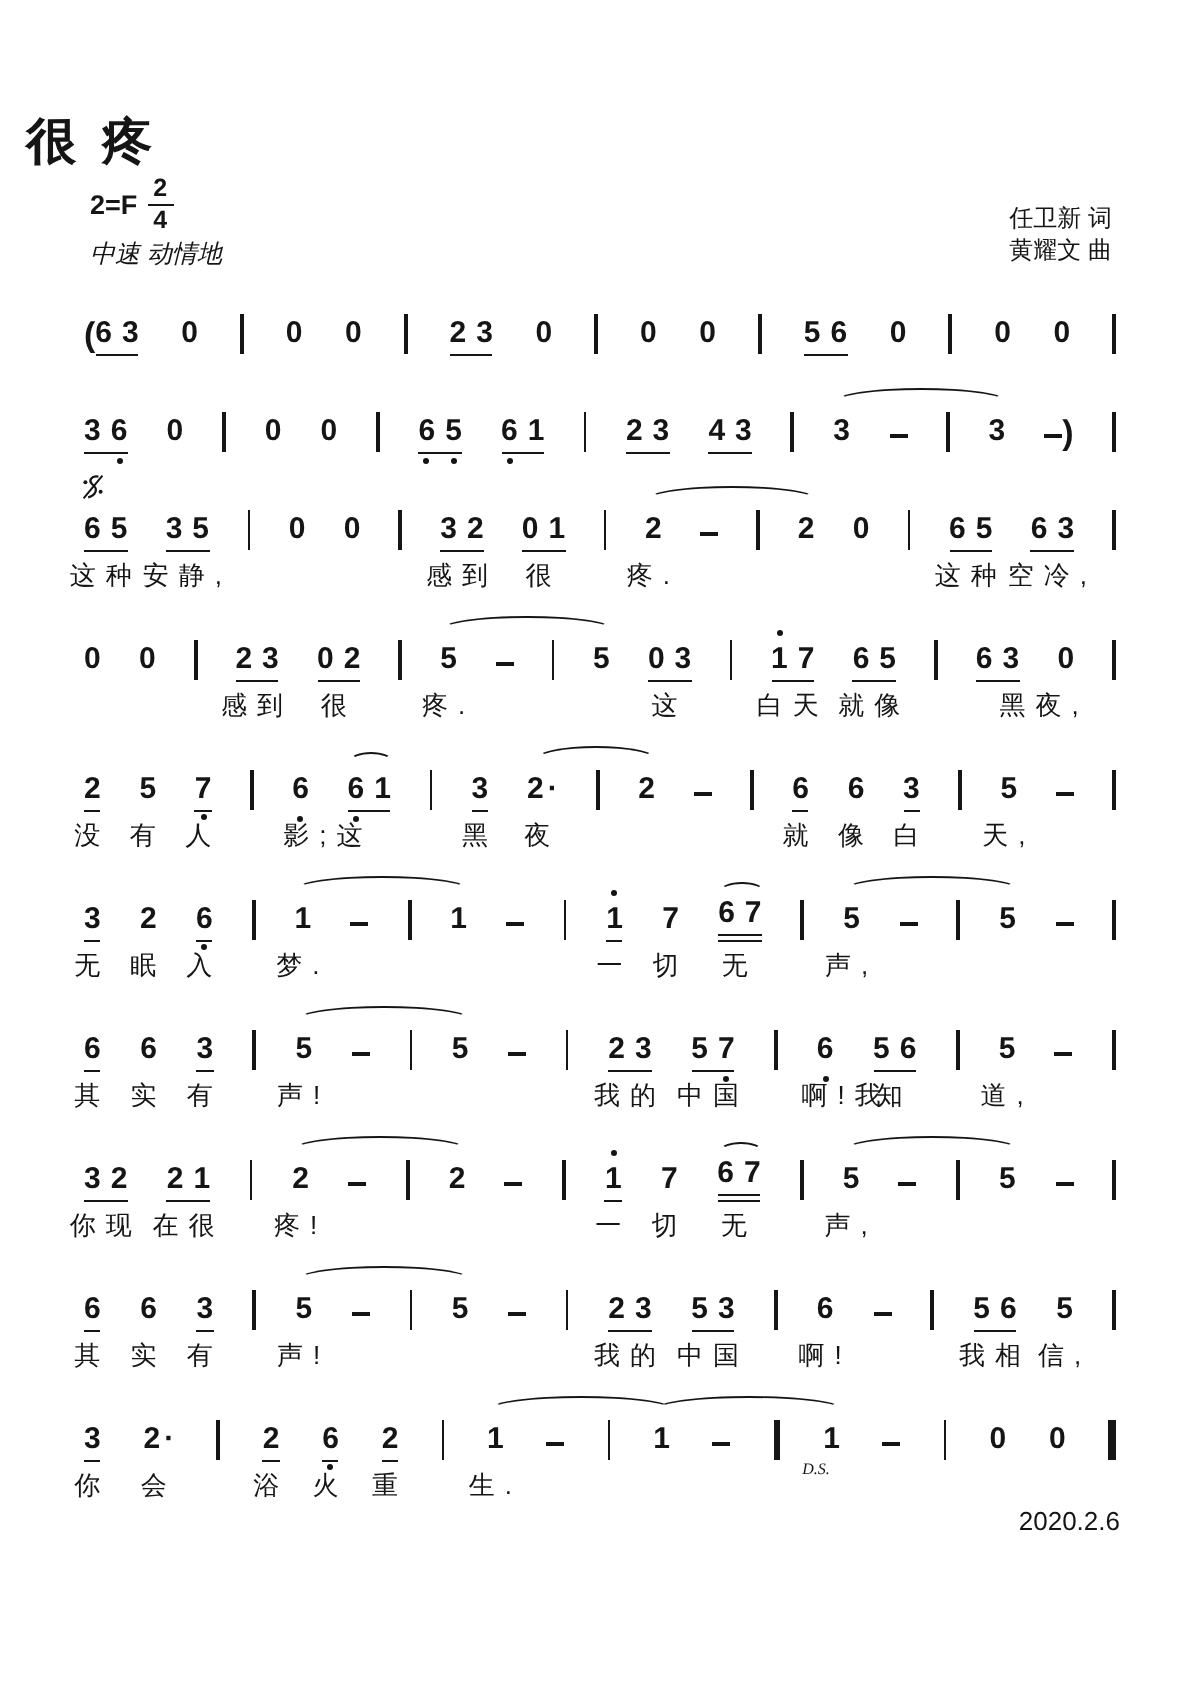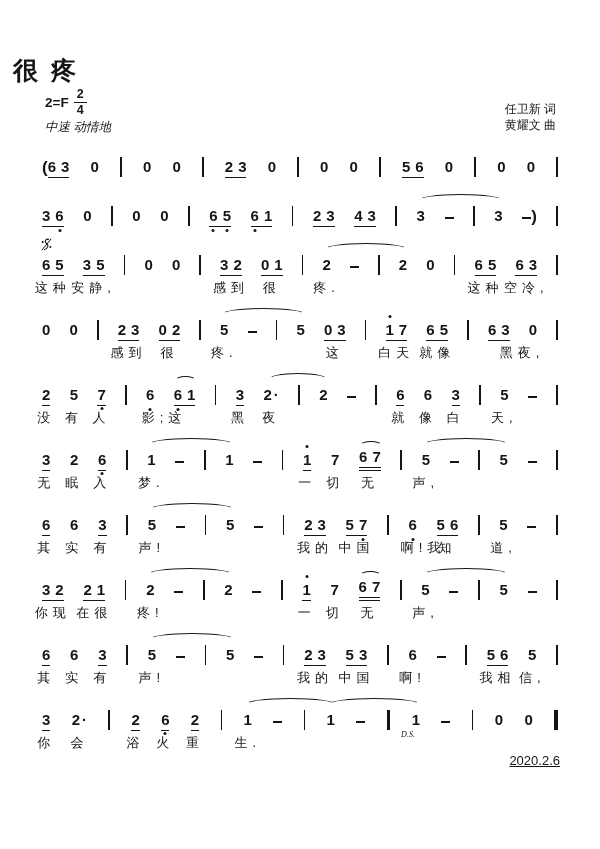--- a/index.html
+++ b/index.html
@@ -41,21 +41,21 @@
   .dot.lo{bottom:-5px;}
   .group .note .dot.lo{bottom:-7px;}
   .arc{position:absolute;top:5px;height:11px;border:1.6px solid transparent;
        border-top-color:#151515;border-radius:50%;}
   .arc.slur{top:8px;height:7px;border-width:1.3px;}
   .lyric{position:absolute;top:41px;transform:translateX(-50%);font-size:13px;
          letter-spacing:5px;white-space:nowrap;}
   .ds{position:absolute;top:37px;transform:translateX(-50%);
       font-size:8px;font-style:italic;font-family:"Liberation Serif","DejaVu Serif",serif;}
   .segno{position:absolute;top:-1px;}
-  .date{position:absolute;right:40px;top:753px;font-size:13px;text-decoration:underline;}
+  .date{position:absolute;right:40px;top:753px;font-size:13px;}
 </style>
 </head>
 <body>
 
 <div class="page">
   <div class="header">
     <div class="title">很疼</div>
     <div class="keyblock">
       <span>2=F</span>
       <span class="ts">

